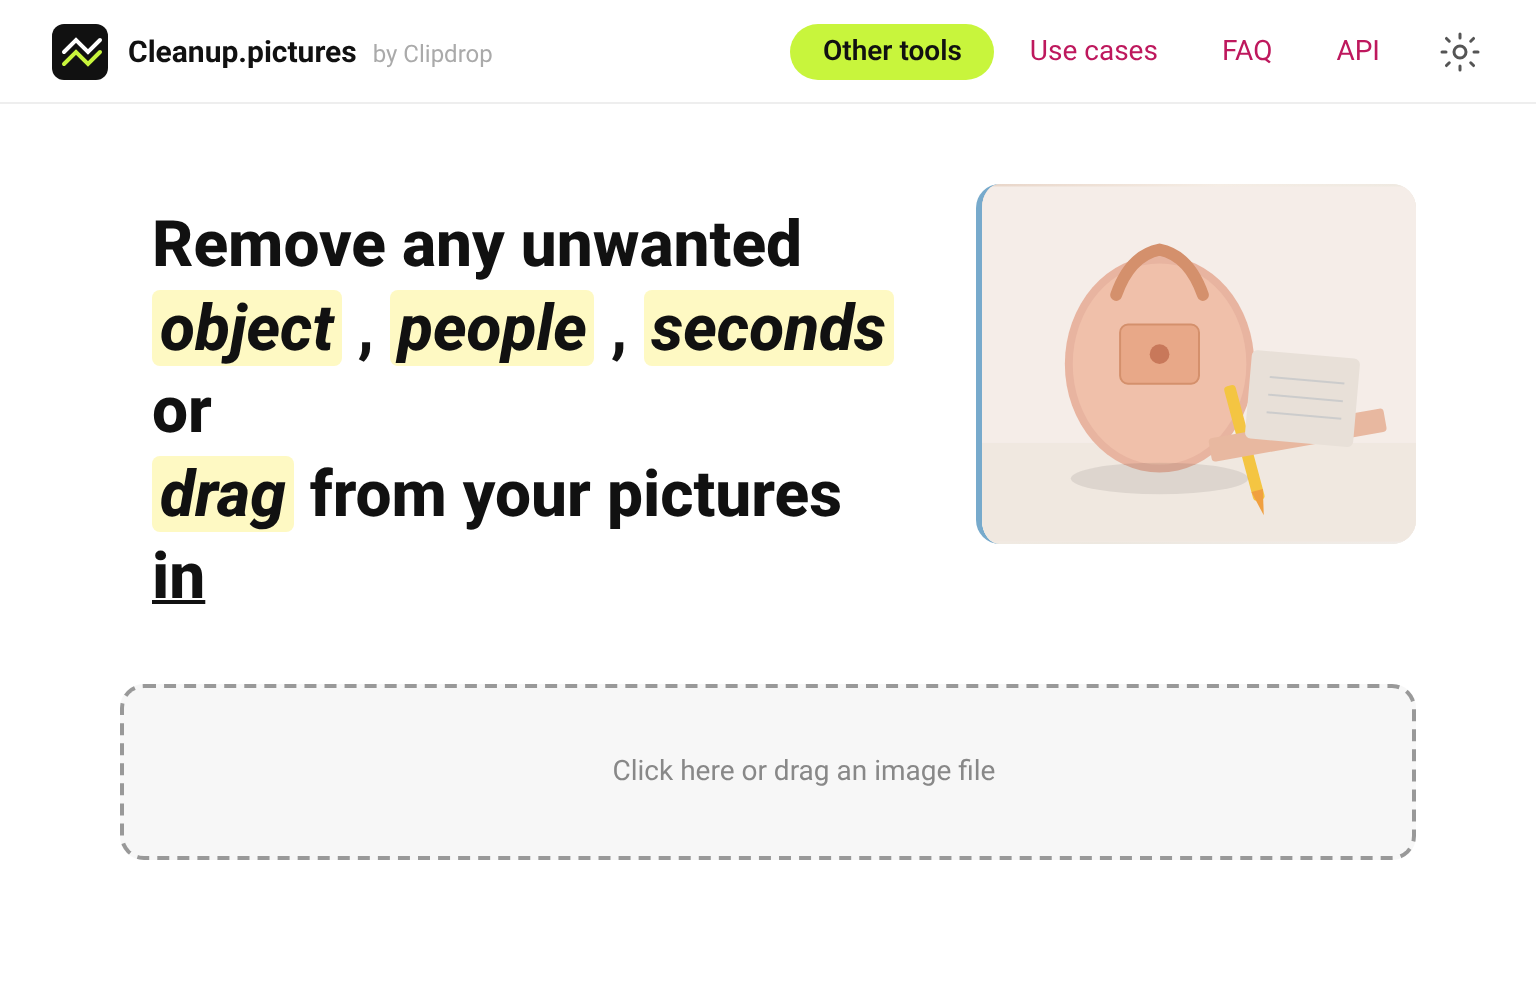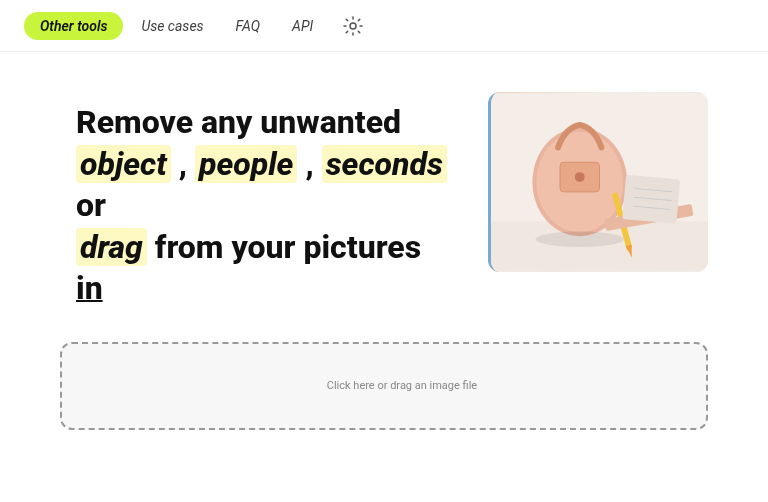--- a/index.html
+++ b/index.html
@@ -27,26 +27,25 @@
       margin-right: auto;
     }
     .logo-icon {
       width: 32px;
       height: 32px;
     }
     .nav-links {
       display: flex;
       align-items: center;
       gap: 4px;
-      font-style: italic;
     }
     .nav-link {
       padding: 6px 14px;
       font-size: 14px;
-      color: #404040;
+      color: #be185d;
       text-decoration: none;
       border-radius: 20px;
       cursor: pointer;
     }
     .nav-link-active {
       background: #c8f53c;
       color: #111;
       font-weight: 600;
       border-radius: 20px;
       padding: 6px 16px;
@@ -131,29 +130,41 @@
       border: 2px dashed #999;
       border-radius: 12px;
       background: #f7f7f7;
       display: flex;
       align-items: center;
       justify-content: center;
       height: 88px;
       cursor: pointer;
     }
     .dropzone-text {
-      font-size: 11px;
+      font-size: 14px;
       color: #888;
       margin-left: 36px;
     }
   </style>
 </head>
 <body>
 
 <nav>
+  <div class="logo-area">
+
+    <svg class="logo-icon" viewBox="0 0 32 32" fill="none">
+      <rect x="2" y="2" width="28" height="28" rx="6" fill="#111"></rect>
+      <path d="M8 16 L14 10 L20 16 L26 10" stroke="white" stroke-width="2" stroke-linecap="round" fill="none"></path>
+      <path d="M8 22 L14 16 L20 22 L26 16" stroke="#c8f53c" stroke-width="2" stroke-linecap="round" fill="none"></path>
+    </svg>
+    <span>
+      <span style="font-weight:700;font-size:15px;color:#111;">Cleanup.pictures</span>
+      <span style="font-size:12px;color:#aaa;margin-left:4px;">by Clipdrop</span>
+    </span>
+  </div>
 
   <div class="nav-links">
     <span class="nav-link-active">Other tools</span>
     <span class="nav-link">Use cases</span>
     <span class="nav-link">FAQ</span>
     <span class="nav-link">API</span>
     <div class="nav-gear">
       <svg width="20" height="20" viewBox="0 0 20 20" fill="none">
         <circle cx="10" cy="10" r="3" stroke="#555" stroke-width="1.5"></circle>
         <path d="M10 1v2M10 17v2M1 10h2M17 10h2M3.22 3.22l1.42 1.42M15.36 15.36l1.42 1.42M3.22 16.78l1.42-1.42M15.36 4.64l1.42-1.42" stroke="#555" stroke-width="1.5" stroke-linecap="round"></path>

